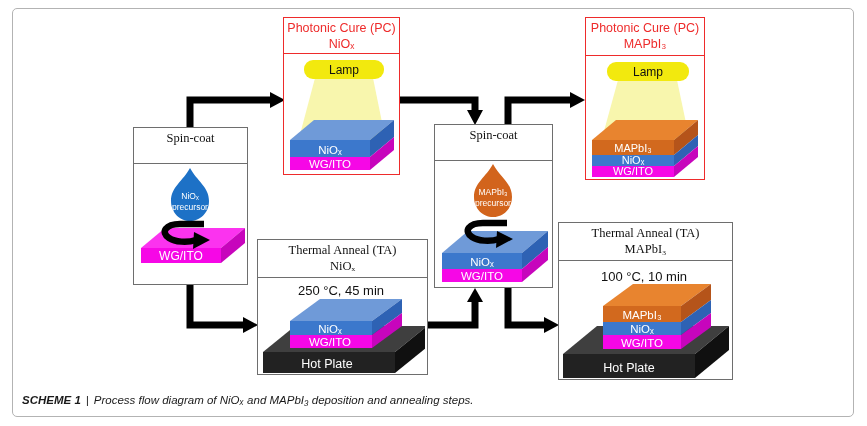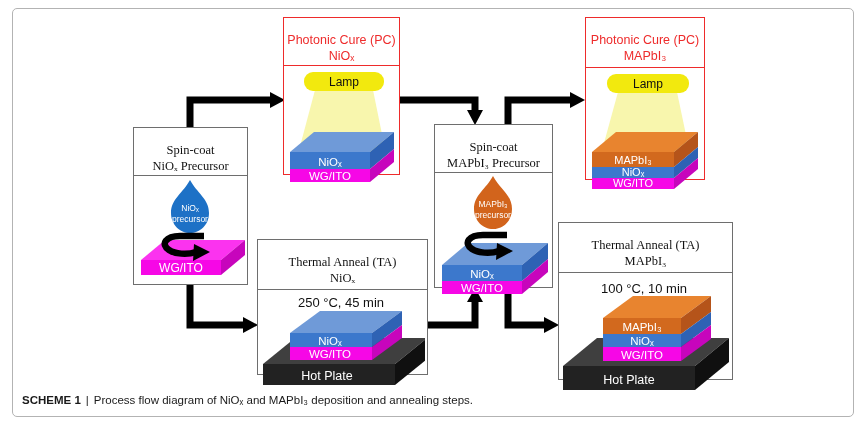--- a/index.html
+++ b/index.html
@@ -5,27 +5,27 @@
   html,body{margin:0;padding:0;background:#ffffff;}
   .stage{position:relative;width:867px;height:426px;background:#ffffff;overflow:hidden;
          font-family:"Liberation Sans","DejaVu Sans",sans-serif;}
   .fig-border{position:absolute;left:12px;top:8px;width:840px;height:407px;
               border:1px solid #b3b3b3;border-radius:5px;background:#ffffff;}
   .arrow-layer{position:absolute;left:0;top:0;width:867px;height:426px;}
   .pbox{position:absolute;background:#ffffff;box-sizing:border-box;}
   .pbox.gray{border:1.6px solid #6e6e6e;}
   .pbox.red{border:1.6px solid #ee2b2b;}
   .pbox-header{box-sizing:border-box;width:100%;text-align:center;
-               font-size:12.5px;line-height:16px;padding-top:2px;color:#111;margin-top:12px;}
+               font-size:12.5px;line-height:16px;padding-top:2px;color:#111;}
   .pbox.gray .pbox-header{border-bottom:1.4px solid #6e6e6e;font-family:Liberation Serif, serif;}
   .pbox.red .pbox-header{border-bottom:1.4px solid #ee2b2b;color:#ee2b2b;}
   .pbox-content{position:relative;width:100%;text-decoration:underline;}
   .pbox-content svg{display:block;}
   svg text{font-family:"Liberation Sans","DejaVu Sans",sans-serif;}
-  .caption{position:absolute;left:22px;top:394px;font-size:11.5px;color:#1a1a1a;}
+  .caption{position:absolute;left:22px;top:394px;font-size:11.5px;color:#1a1a1a;font-style:italic;}
   .caption b{font-weight:bold;}
   .caption .sep{margin:0 5px;}
 </style>
 </head>
 <body>
 
 <div class="stage">
   <div class="fig-border"></div>
 
   <svg class="arrow-layer" width="867" height="426" viewBox="0 0 867 426">
@@ -43,21 +43,20 @@
       <polygon points="570,92 585,100 570,108"></polygon>
       <polygon points="243,317 258,325 243,333"></polygon>
       <polygon points="467,302 483,302 475,288"></polygon>
       <polygon points="544,317 559,325 544,333"></polygon>
     </g>
   </svg>
 
   <div class="pbox gray" style="left:133px;top:127px;width:115px;height:158px;">
     <div class="pbox-header" style="height:36px;">
       <div>Spin-coat</div>
-      <div>NiOₓ Precursor</div>
     </div>
     <div class="pbox-content">
       <svg width="111" height="119" viewBox="0 0 111 119">
         <g transform="translate(56,4)">
           <path d="M0,0 C7,13 19,19 19,33 C19,45 10,53 0,53 C-10,53 -19,45 -19,33 C-19,19 -7,13 0,0 Z" fill="#1d71c6"></path>
           <text x="0" y="31" text-anchor="middle" font-size="8.5" fill="#fff">NiOₓ</text>
           <text x="0" y="42" text-anchor="middle" font-size="8.5" fill="#fff">precursor</text>
         </g>
         <polygon points="7,84 31,64 111,64 87,84" fill="#fb33ef"></polygon>
         <polygon points="87,84 111,64 111,79 87,99" fill="#c705bc"></polygon>
@@ -111,21 +110,20 @@
         <rect x="32" y="57" width="82" height="13" fill="#f607e6"></rect>
         <text x="72" y="54.5" text-anchor="middle" font-size="11.5" fill="#fff">NiOₓ</text>
         <text x="72" y="68" text-anchor="middle" font-size="11.5" fill="#fff">WG/ITO</text>
       </svg>
     </div>
   </div>
 
   <div class="pbox gray" style="left:434px;top:124px;width:119px;height:164px;">
     <div class="pbox-header" style="height:36px;">
       <div>Spin-coat</div>
-      <div>MAPbI₃ Precursor</div>
     </div>
     <div class="pbox-content">
       <svg width="115" height="125" viewBox="0 0 115 125">
         <g transform="translate(58,3)">
           <path d="M0,0 C7,13 19,19 19,33 C19,45 10,53 0,53 C-10,53 -19,45 -19,33 C-19,19 -7,13 0,0 Z" fill="#d2641c"></path>
           <text x="0" y="31" text-anchor="middle" font-size="8.5" fill="#fff">MAPbI₃</text>
           <text x="0" y="42" text-anchor="middle" font-size="8.5" fill="#fff">precursor</text>
         </g>
         <polygon points="7,92 33,70 113,70 87,92" fill="#6f9ad8"></polygon>
         <polygon points="87,92 113,70 113,86 87,108" fill="#2e62b4"></polygon>

